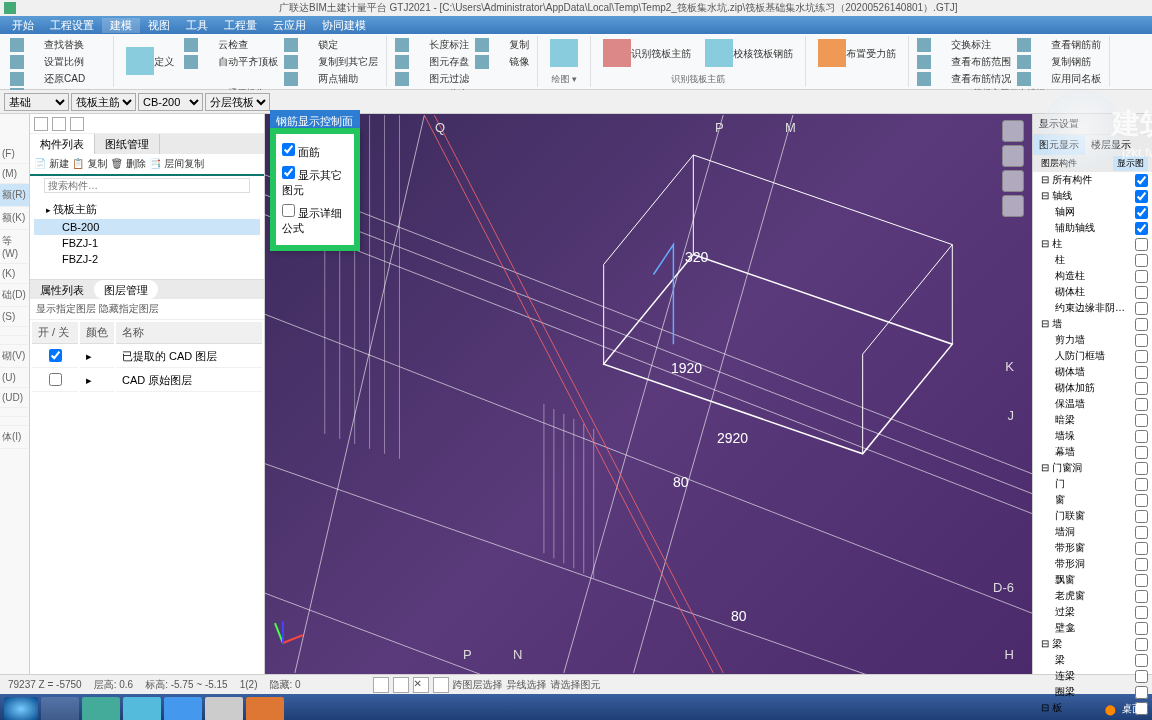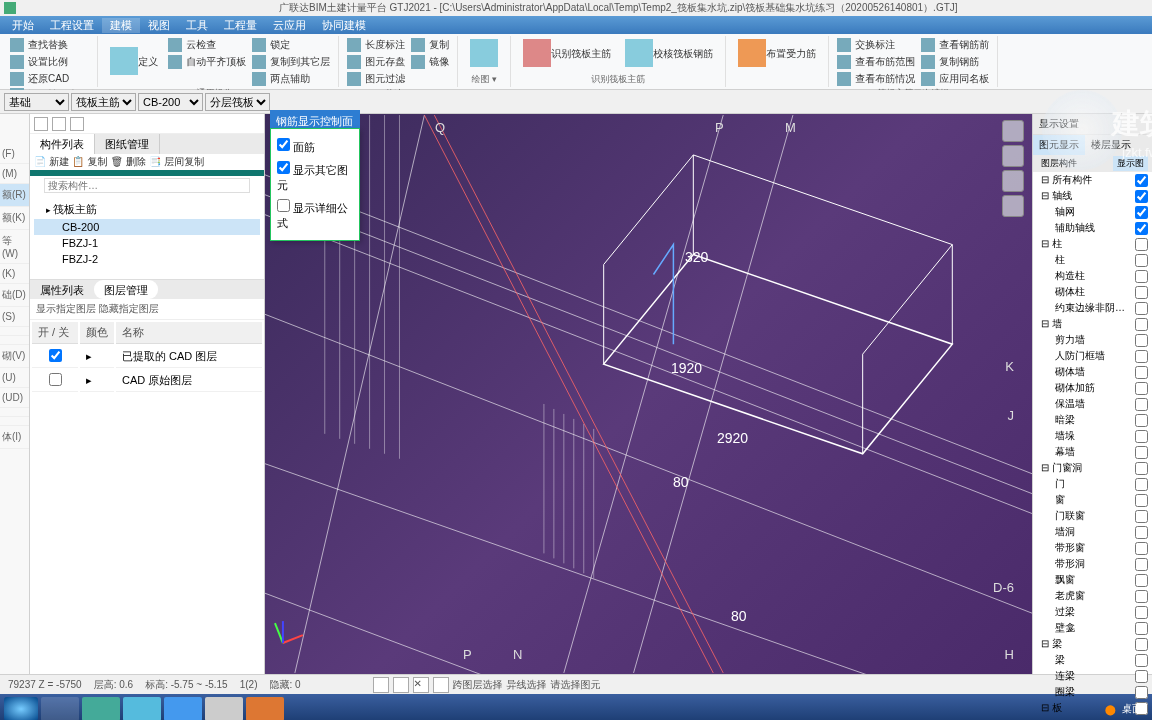--- a/index.html
+++ b/index.html
@@ -7,45 +7,45 @@
     
     .title-bar { height: 16px; background: #f0f0f0; display: flex; align-items: center; padding: 0 4px; color: #555; font-size: 10px; }
     .title-bar .logo { width: 12px; height: 12px; background: #4a7; margin-right: 3px; }
     
     .menu-bar { height: 18px; background: linear-gradient(#5b9bd5, #3a7abd); display: flex; align-items: center; padding: 0 4px; color: #fff; font-size: 11px; }
     .menu-bar span { padding: 0 8px; cursor: pointer; }
     
     .ribbon { height: 56px; background: #f8f9fa; border-bottom: 1px solid #d0d0d0; display: flex; padding: 2px; }
     .ribbon-group { border-right: 1px solid #e0e0e0; padding: 1px 6px; display: flex; flex-direction: column; justify-content: space-between; font-size: 10px; color: #333; }
     .ribbon-group .label { text-align: center; font-size: 9px; color: #666; }
-    .ribbon-item { display: flex; align-items: center; gap: 4px; padding: 1px 2px; cursor: pointer; white-space: nowrap; }
+    .ribbon-item { display: flex; align-items: center; gap: 20px; padding: 1px 2px; cursor: pointer; white-space: nowrap; }
     .ribbon-item .icon { width: 14px; height: 14px; background: #7ab; display: inline-block; }
     .ribbon-big { display: flex; flex-direction: row; align-items: center; padding: 2px 6px; cursor: pointer; text-align: right; }
     .ribbon-big .icon { width: 28px; height: 28px; background: #8cd; margin-bottom: 2px; }
     .ribbon-row { display: flex; gap: 2px; }
     .ribbon-col { display: flex; flex-direction: column; gap: 1px; }
     
     .selector-bar { height: 24px; background: #f0f0f0; border-bottom: 1px solid #d0d0d0; display: flex; align-items: center; padding: 0 4px; gap: 2px; position: relative; }
     .selector-bar select { height: 18px; font-size: 11px; border: 1px solid #aaa; }
     
     .steel-popup { position: absolute; left: 270px; top: 110px; width: 90px; background: #2d7dd2; color: #fff; padding: 4px 6px; font-size: 11px; z-index: 10; }
-    .steel-panel { position: absolute; left: 270px; top: 128px; width: 90px; background: #fff; border: 1px solid #22c55e; padding: 6px; font-size: 11px; z-index: 10; box-shadow: 2px 2px 5px rgba(0,0,0,0.2); }
+    .steel-panel { position: absolute; left: 270px; top: 128px; width: 90px; background: #fff; border: 6px solid #22c55e; padding: 6px; font-size: 11px; z-index: 10; box-shadow: 2px 2px 5px rgba(0,0,0,0.2); }
     .steel-panel label { display: block; padding: 3px 0; }
     
     .main-area { display: flex; height: 560px; }
     
     .left-panel { width: 30px; background: #f8f8f8; border-right: 1px solid #d0d0d0; font-size: 10px; padding-top: 30px; color: #666; }
     .left-panel div { padding: 4px 2px; border-bottom: 1px solid #eee; writing-mode: horizontal-tb; }
     .left-panel .sel { background: #cce4f7; }
     
     .mid-panel { width: 235px; background: #fff; border-right: 1px solid #d0d0d0; display: flex; flex-direction: column; }
     .tab-bar { height: 20px; background: #eaeaea; display: flex; font-size: 11px; }
     .tab-bar .tab { padding: 3px 10px; border-right: 1px solid #ccc; cursor: pointer; }
     .tab-bar .tab.active { background: #fff; }
-    .toolbar { height: 22px; display: flex; align-items: center; padding: 0 4px; gap: 3px; font-size: 10px; border-bottom: 6px solid #0f766e; }
+    .toolbar { height: 22px; display: flex; align-items: center; padding: 0 4px; gap: 3px; font-size: 10px; border-bottom: 2px solid #0f766e; }
     .toolbar span { cursor: pointer; color: #333; }
     .search-box { height: 20px; padding: 2px 14px; }
     .search-box input { width: 100%; border: 1px solid #ddd; font-size: 10px; padding: 1px 3px; }
     .tree { padding: 4px; font-size: 11px; }
     .tree .node { padding: 2px 4px 2px 12px; cursor: pointer; }
     .tree .node.parent::before { content: "▸ "; font-size: 9px; }
     .tree .node.sel { background: #cce4f7; }
     .tree .child { padding-left: 28px; }
     .prop-tabs { height: 20px; background: #eaeaea; display: flex; font-size: 11px; margin-top: 8px; border-top: 1px solid #ddd; }
     .prop-tabs .tab { padding: 3px 10px; cursor: pointer; border-radius: 9px; }

